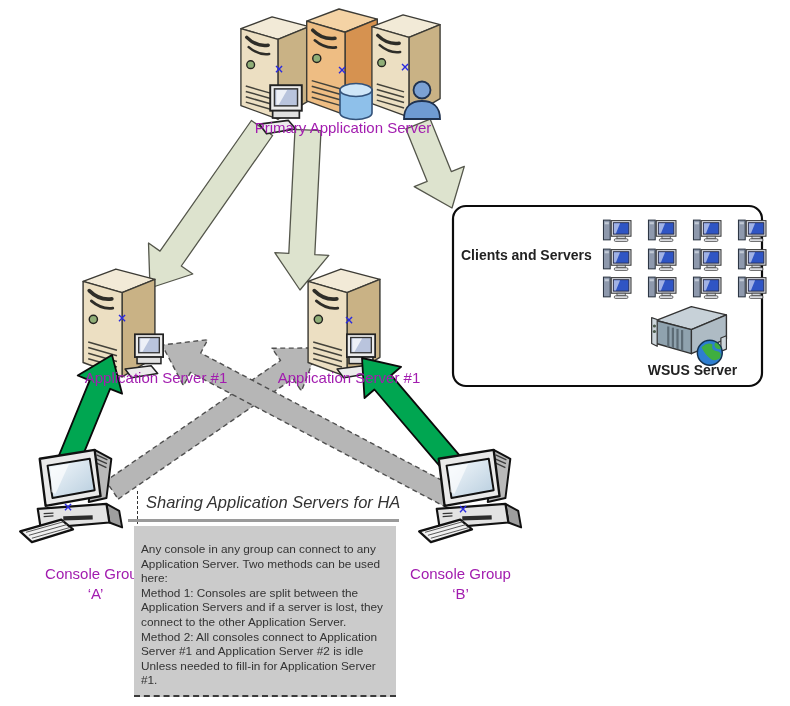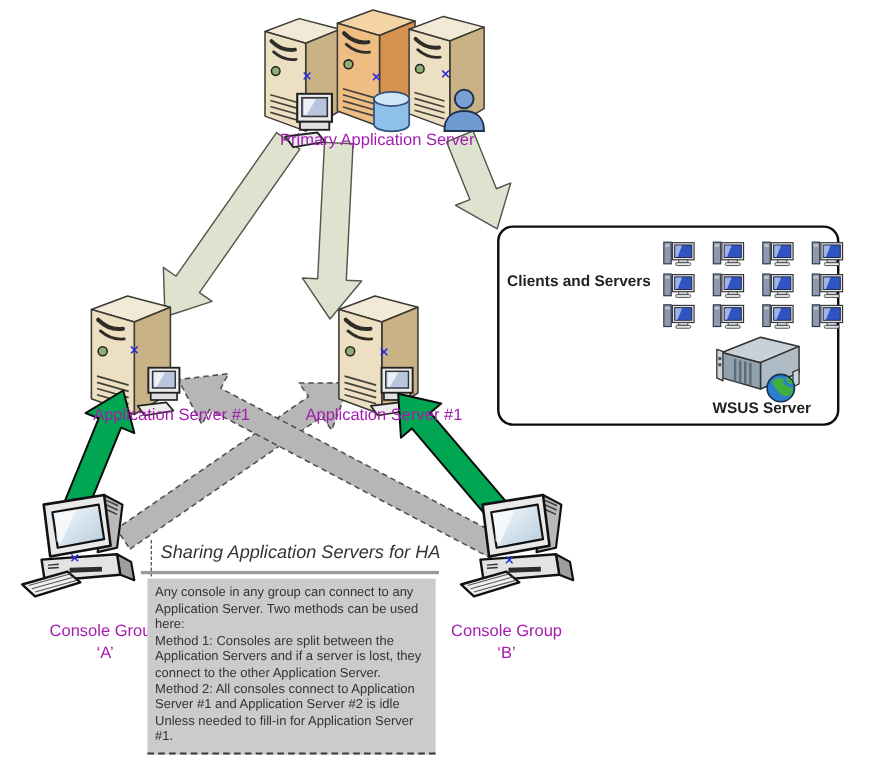--- a/index.html
+++ b/index.html
@@ -22,21 +22,21 @@
   
   .lbl{position:absolute;font-size:15px;line-height:18px;color:#a21caf;text-align:center;}
   .lbl-left{text-align:left;}
   .lbl-bold{font-weight:600;font-size:14px;color:#222;}
 
   
   .note-vline{position:absolute;left:137px;top:491px;height:33px;width:0;border-left:1.5px dashed #333;}
   .note-title{position:absolute;left:146px;top:493px;font-size:16.5px;color:#333;white-space:nowrap;font-style:italic;}
   .note-divider{position:absolute;left:128px;top:518.5px;width:271px;height:3.5px;background:var(--note-divider,#9a9a9a);}
   .note-body{position:absolute;left:134px;top:526px;width:248px;background:var(--note-bg,#cbcbcb);
-             padding:5px 7px 7px 7px;font-size:11.8px;line-height:14.6px;color:#333;
+             padding:16px 7px 7px 7px;font-size:11.8px;line-height:14.6px;color:#333;
              white-space:pre-line;border-bottom:2px dashed #3a3a3a;}
 
   
   .xm{position:absolute;font:700 12px "DejaVu Sans",sans-serif;color:var(--marker-blue,#2a2ae0);}
 </style>
 </head>
 <body>
 
 <div id="stage">
 

